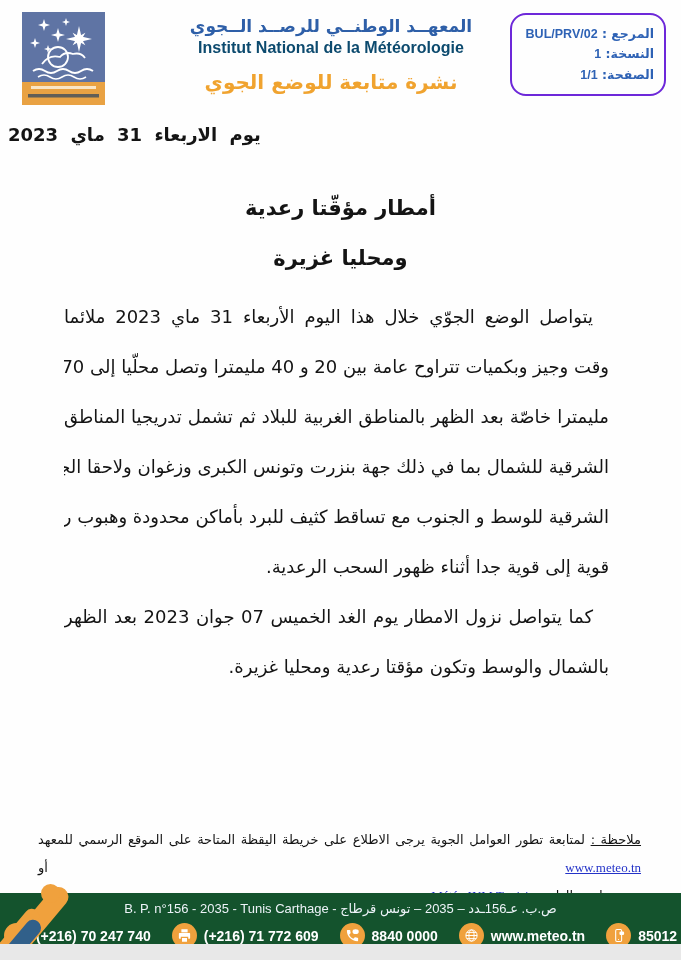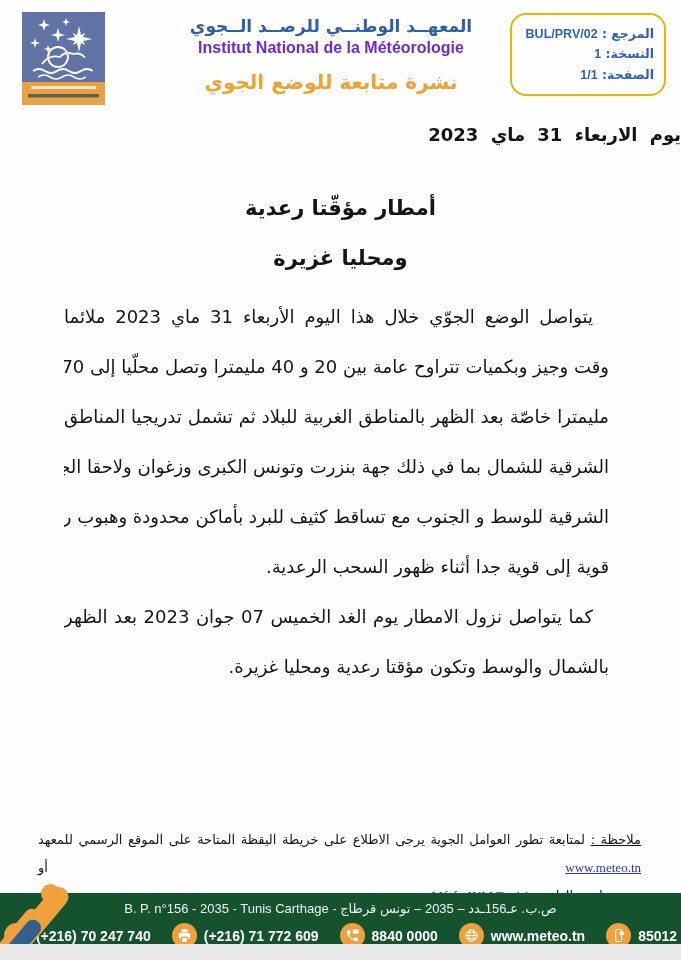--- a/index.html
+++ b/index.html
@@ -6,31 +6,31 @@
   .page {
     position:relative; width:681px; height:944px; margin:0 auto;
     background:#fefefe; overflow:hidden;
     font-family:"DejaVu Sans","Liberation Serif",serif;
     color:#141414;
   }
   
   .logo { position:absolute; left:22px; top:12px; width:83px; height:93px; }
   .head-center { position:absolute; left:150px; top:16px; width:362px; text-align:center; }
   .org-ar { color:#2e5fa8; font-size:17px; font-weight:bold; direction:rtl; }
-  .org-fr { color:#6d28d9; font-size:16px; font-weight:bold;
+  .org-fr { color:#0c4a6e; font-size:16px; font-weight:bold;
             font-family:"Liberation Sans","DejaVu Sans",sans-serif; margin-top:3px; }
   .bulletin { color:#f0a32f; font-size:20px; font-weight:bold; direction:rtl; margin-top:13px; }
   .refbox {
     position:absolute; right:15px; top:13px; width:156px; height:83px; box-sizing:border-box;
-    border:2px solid #eab308; border-radius:16px; padding:9px 10px 0 13px;
+    border:2px solid #6d28d9; border-radius:16px; padding:9px 10px 0 13px;
     direction:rtl; color:#2e62b5; font-size:12.5px; font-weight:bold; line-height:1.55;
   }
   .refbox .lat { font-family:"Liberation Sans","DejaVu Sans",sans-serif; }
   
-  .date-line { position:absolute; top:124px; left:0; right:0; text-align:right;
+  .date-line { position:absolute; top:124px; left:8px; right:0; text-align:left;
                direction:rtl; font-size:18px; font-weight:bold; word-spacing:6px; }
   .doc-title { position:absolute; left:0; right:0; text-align:center;
                direction:rtl; font-size:21px; font-weight:bold; }
   .t1 { top:196px; } .t2 { top:246px; }
   
   .body-text { position:absolute; top:292px; right:72px; left:64px; direction:rtl;
                font-size:18px; }
   .bline { height:50px; line-height:50px; text-align:justify; text-align-last:justify;
            overflow:hidden; white-space:nowrap; }
   .bline.first { padding-right:16px; }

